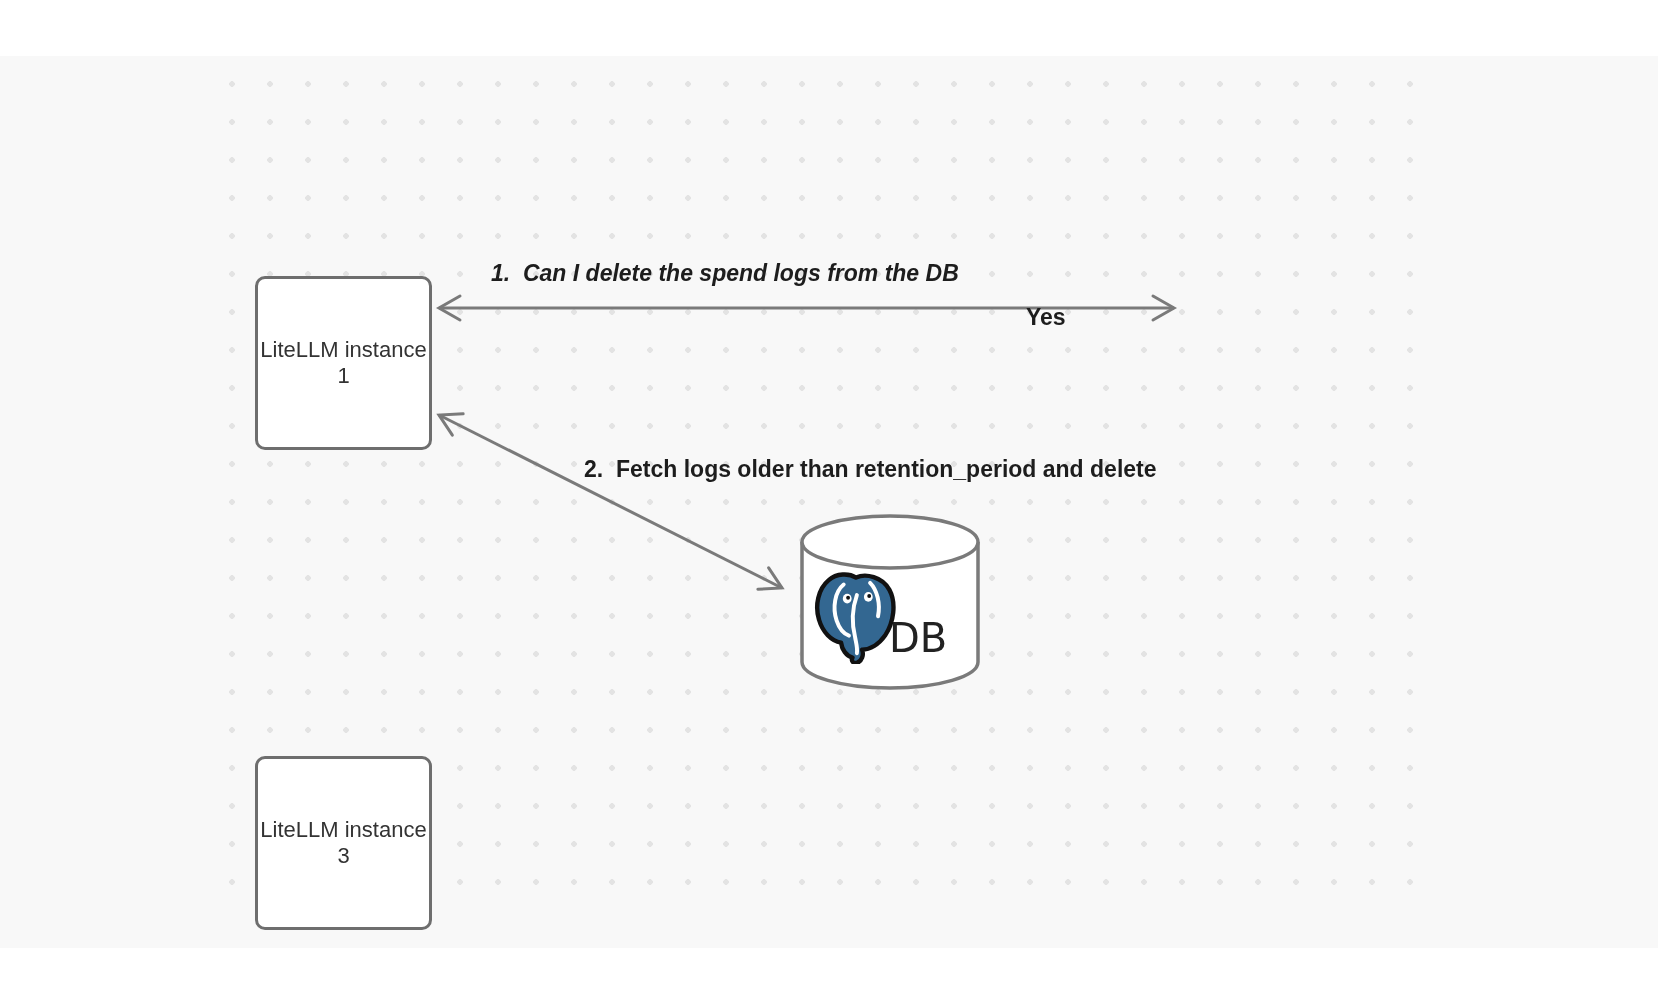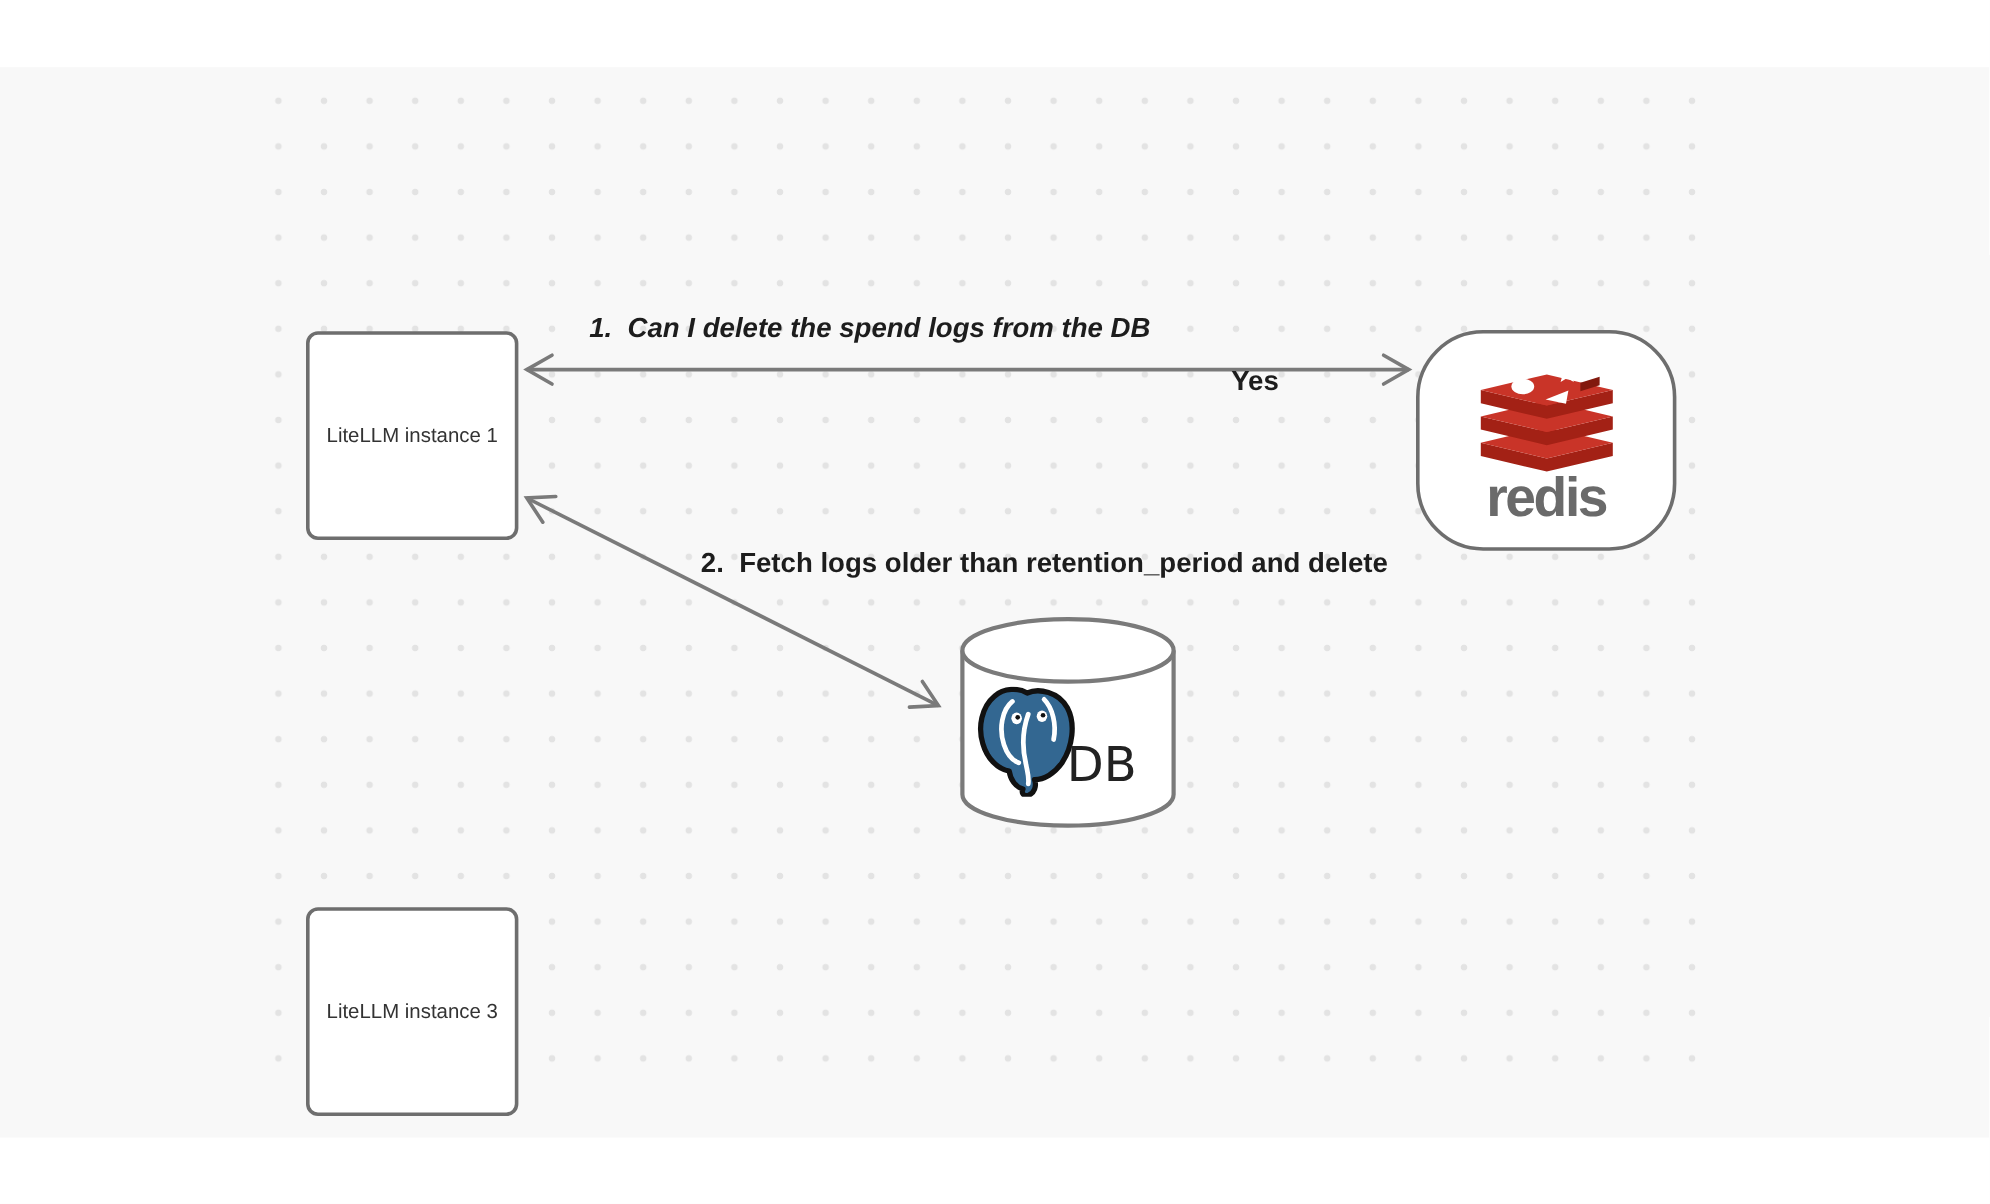--- a/index.html
+++ b/index.html
@@ -10,21 +10,21 @@
   .board{position:absolute;left:0;top:56px;width:1658px;height:892px;background:#f8f8f8;}
   .dots{
     position:absolute;left:213px;top:65px;width:1217px;height:837px;
     background-image:radial-gradient(circle,#e3e3e3 2.6px,rgba(0,0,0,0) 3px);
     background-size:38px 38px;
   }
   .edges-svg{position:absolute;left:0;top:0;width:1658px;height:1003px;}
   .node{
     position:absolute;background:#ffffff;border:3px solid #6e6e6e;border-radius:10px;
     display:flex;align-items:center;justify-content:center;
-    color:#333333;font-size:17px;line-height:1.2;text-align:center;
+    color:#333333;font-size:22px;line-height:1.2;text-align:center;
   }
   .inst{left:255px;width:171px;height:168px;}
   .inst1{top:276px;}
   .inst2{top:514px;}
   .inst3{top:756px;}
   .redis-node{
     position:absolute;left:1180px;top:275px;width:211px;height:174px;
     background:#ffffff;border:3px solid #6e6e6e;border-radius:56px;
     display:flex;flex-direction:column;align-items:center;justify-content:center;padding-top:4px;
   }
@@ -63,39 +63,20 @@
     <path d="M439,415 L782,588" fill="none" stroke="#7a7a7a" stroke-width="3" marker-start="url(#ah)" marker-end="url(#ah)"></path>
   </svg>
 
   <div class="node inst inst1">
     <span>LiteLLM instance 1</span>
   </div>
   <div class="node inst inst3">
     <span>LiteLLM instance 3</span>
   </div>
 
-  <div class="redis-node">
-    <svg width="122" height="96" viewBox="0 0 120 96">
-
-      <path d="M5,68 L5,79 L60,92 L115,79 L115,68 L60,81 Z" fill="#a32115"></path>
-      <path d="M5,68 L60,55 L115,68 L60,81 Z" fill="#c93428"></path>
-
-      <path d="M5,46 L5,57 L60,70 L115,57 L115,46 L60,59 Z" fill="#a32115"></path>
-      <path d="M5,46 L60,33 L115,46 L60,59 Z" fill="#c93428"></path>
-
-      <path d="M5,24 L5,35 L60,48 L115,35 L115,24 L60,37 Z" fill="#a32115"></path>
-      <path d="M5,24 L60,11 L115,24 L60,37 Z" fill="#c93428"></path>
-
-      <ellipse cx="40" cy="21" rx="9.5" ry="6.5" fill="#ffffff"></ellipse>
-      <polygon points="77,1 79.4,6.9 85.7,7.2 80.9,11.2 82.5,17.3 77,13.9 71.5,17.3 73.1,11.2 68.3,7.2 74.6,6.9" fill="#ffffff"></polygon>
-      <polygon points="59,32 78,24.5 76,35.5" fill="#ffffff"></polygon>
-      <polygon points="88,18 104,13 104,20 88,25" fill="#82190e"></polygon>
-    </svg>
-    <div class="redis-word">redis</div>
-  </div>
 
   <div class="edge-label label-1">1.  Can I delete the spend logs from the DB</div>
   <div class="edge-label label-yes">Yes</div>
   <div class="edge-label label-2">2.  Fetch logs older than retention_period and delete</div>
 
   <svg class="cyl-svg" width="190" height="184" viewBox="0 0 190 184">
     <path d="M7,30 L7,150 A88,26 0 0 0 183,150 L183,30" fill="#ffffff" stroke="#7a7a7a" stroke-width="3.5"></path>
     <ellipse cx="95" cy="30" rx="88" ry="26" fill="#ffffff" stroke="#7a7a7a" stroke-width="3.5"></ellipse>
   </svg>
 

